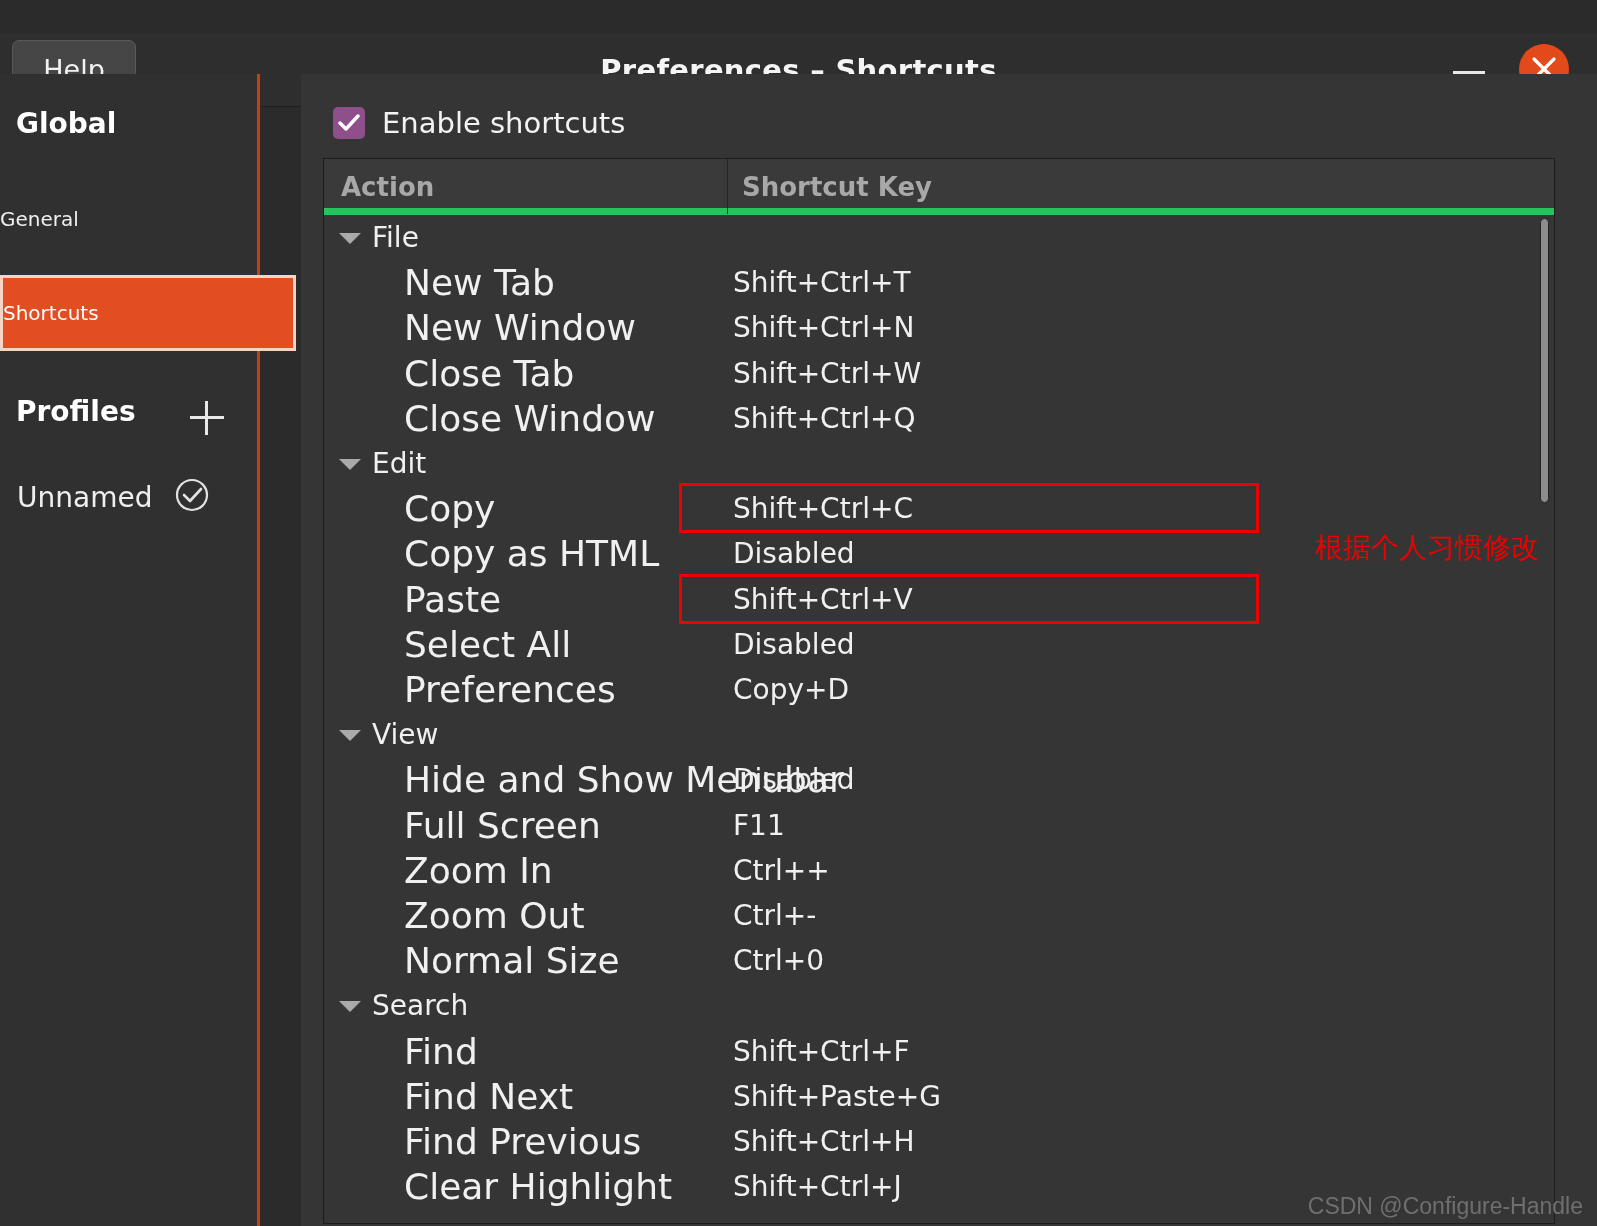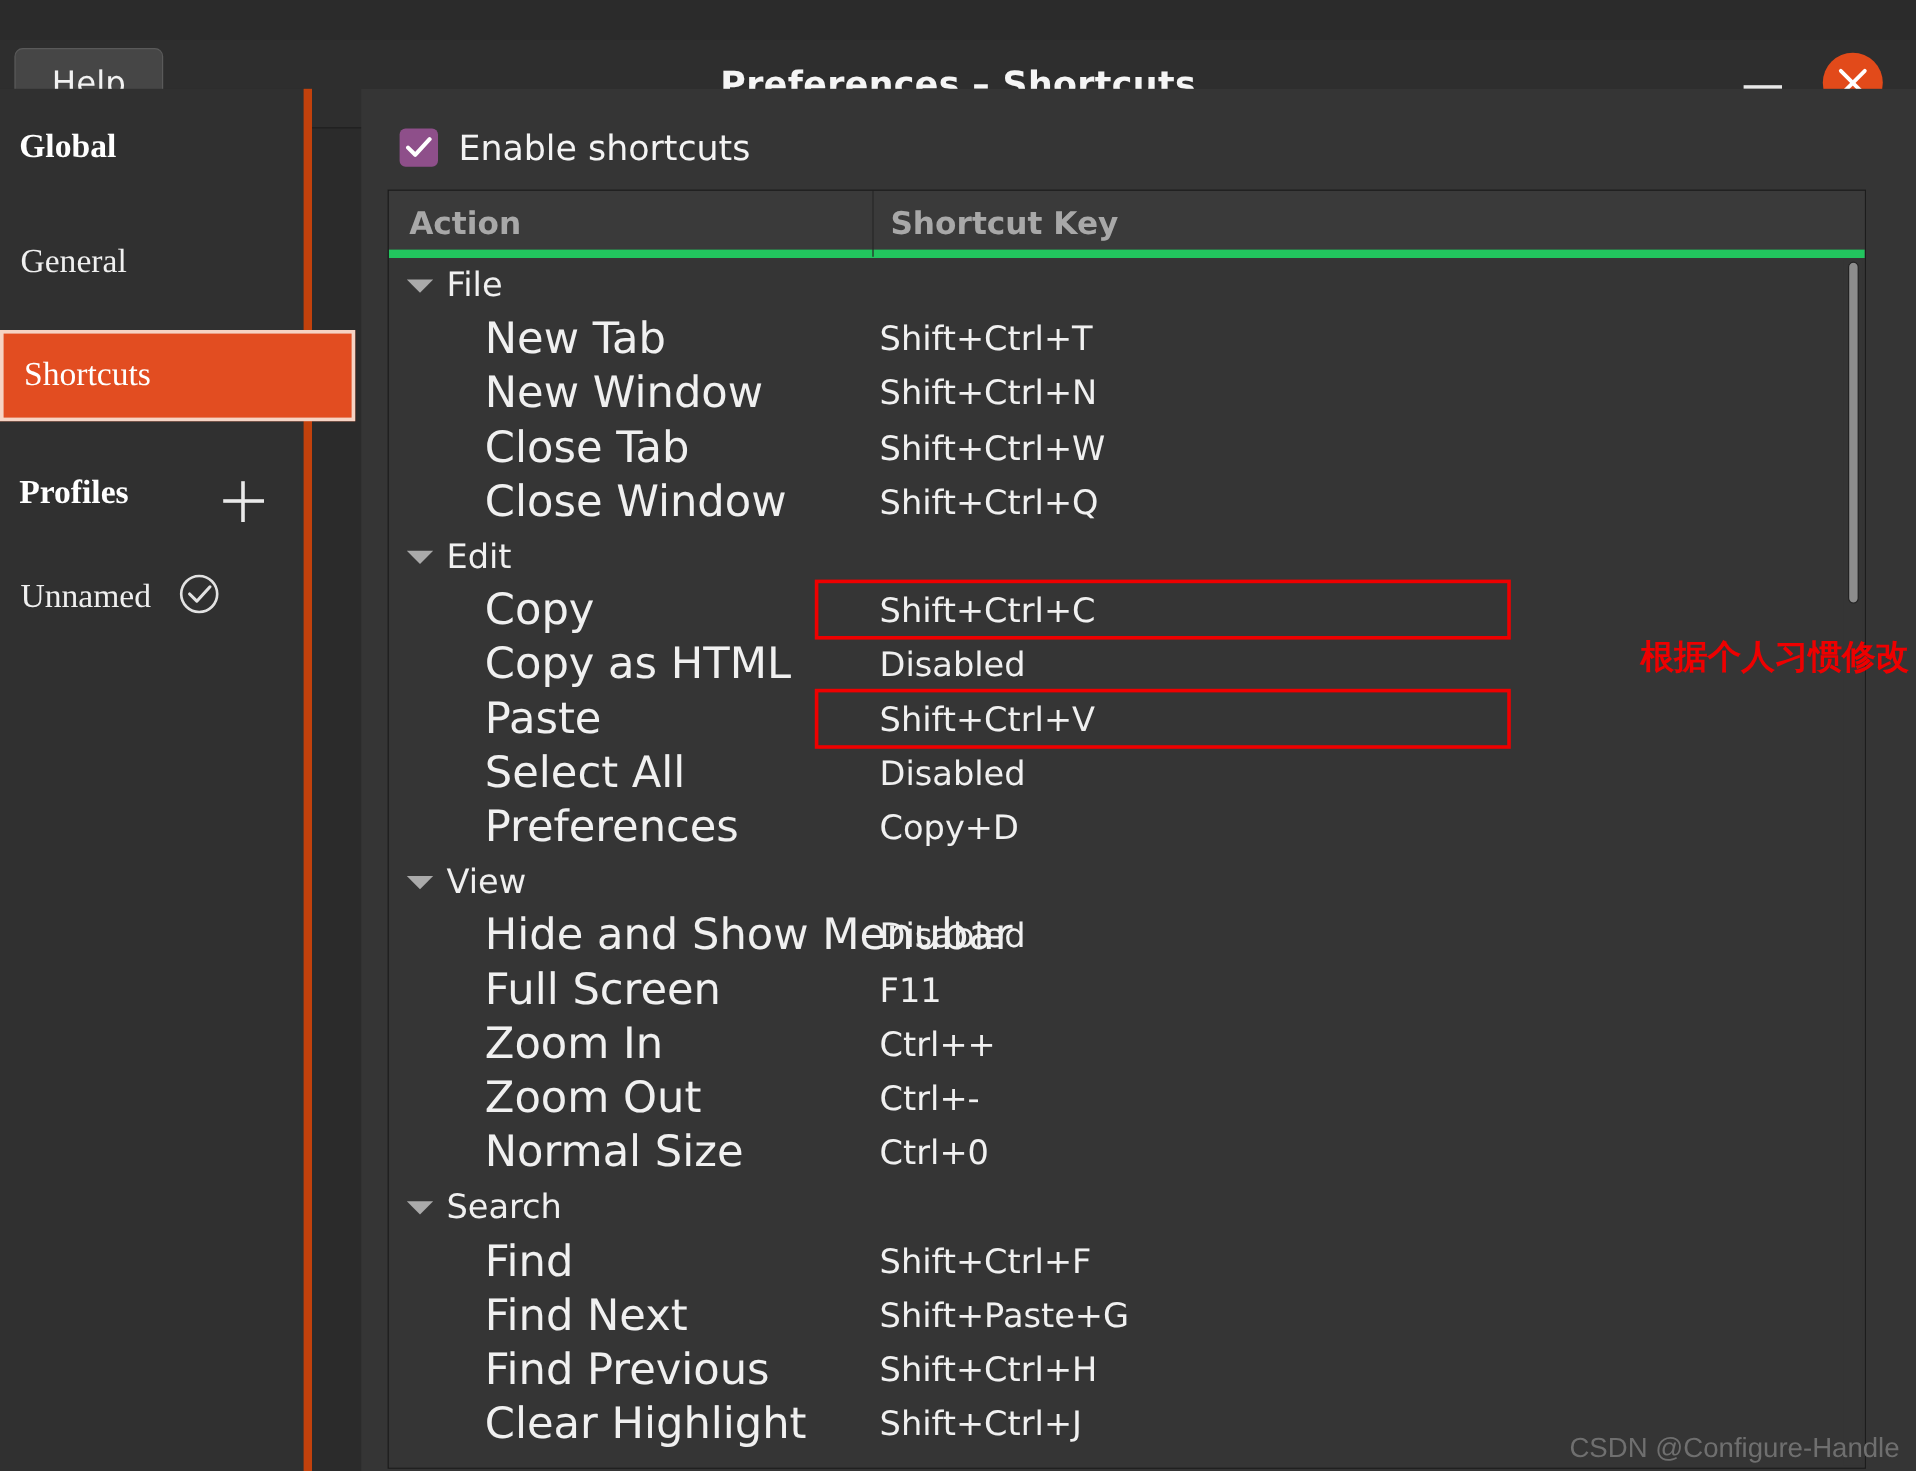--- a/index.html
+++ b/index.html
@@ -81,43 +81,41 @@
     cursor: pointer;
   }
   .close-btn svg { position: absolute; left: 11px; top: 11px; }
 
   
   .sidebar {
     position: absolute;
     left: 0; top: 74px;
     width: 260px; height: 1152px;
     background: #303030;
-    border-right: 7px solid #c2410c;
-    font-family: Liberation Serif, serif;
+    border-right: 3px solid #c2410c;
   }
 
   .sb-header {
     position: absolute;
     left: 16px;
     color: #ffffff;
     font-size: 28px;
     font-weight: bold;
   }
   .sb-header.global { top: 33px; }
   .sb-header.profiles { top: 321px; }
 
   .sb-item {
     position: absolute;
     left: 0;
     width: 296px; height: 76px;
     display: flex;
     align-items: center;
-    padding-left: 17px;
     color: #efefef;
-    font-size: 28px;
+    font-size: 20px;
     cursor: pointer;
   }
   .sb-item.general { top: 107px; }
   .sb-item.shortcuts {
     top: 201px;
     background: #e24d21;
     border: 3px solid #f6d3c4;
     color: #ffffff;
   }
 
@@ -431,18 +429,18 @@
           </div>
         </div>
 
       <div class="scrollbar">
         <div class="scroll-thumb"></div>
       </div>
     </div>
 
     <div class="redbox" id="redbox-copy" style="left: 378px; top: 409.2px; width: 580px; height: 50px;"></div>
     <div class="redbox" id="redbox-paste" style="left: 378px; top: 499.6px; width: 580px; height: 50px;"></div>
-    <div class="zh-note" id="zh-note" style="left: 1066px; top: 455.2px; font-weight: bold;">根据个人习惯修改</div>
+    <div class="zh-note" id="zh-note" style="left: 1014px; top: 455.2px;">根据个人习惯修改</div>
 
     <div class="watermark">CSDN @Configure-Handle</div>
   </div>
 
 </div>
 
 </body></html>

